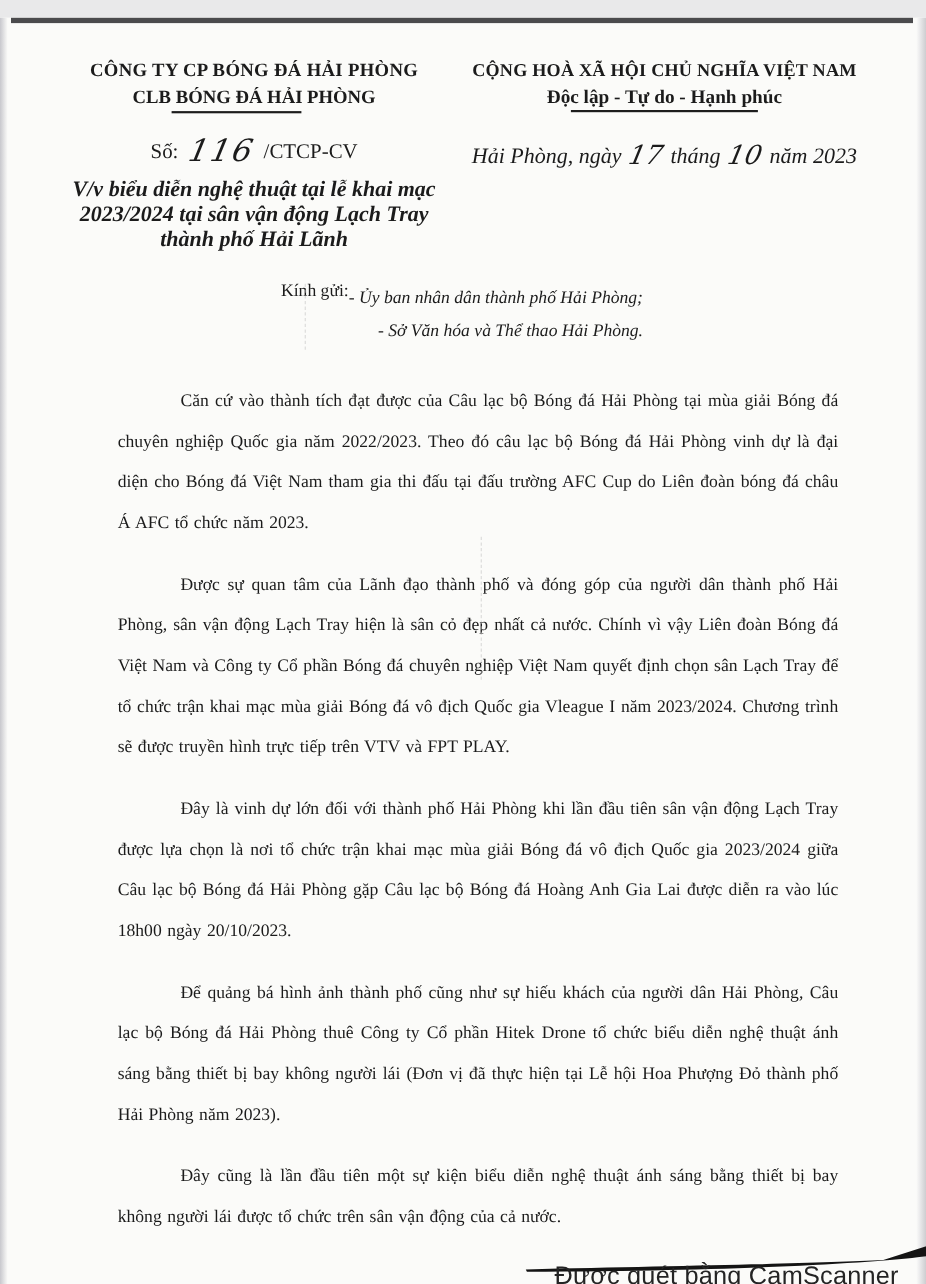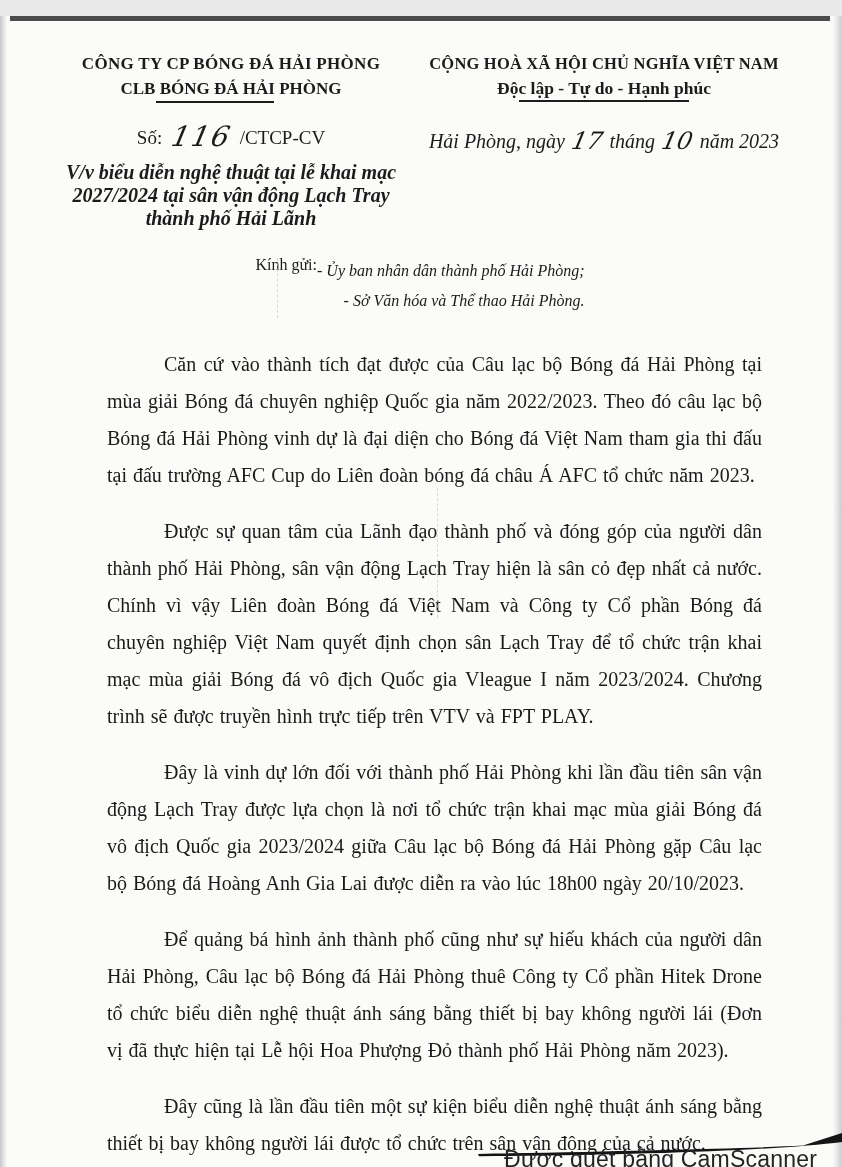--- a/index.html
+++ b/index.html
@@ -43,21 +43,21 @@
   .date-line .hand { font-size:24px; margin:0 2px; position:relative; top:1px; }
 
   
   .recipients { display:flex; margin:26px 0 0 213px; font-size:16px;text-align:right; }
   .recip-label { width:104px; flex:none; }
   .recip-items div { line-height:30px;font-style:italic; }
 
   
   .body-text { margin:30px 80px 0 107px; }
   .body-text p {
-    font-size:20px; line-height:37px;
+    font-size:16px; line-height:37px;
     text-align:justify; text-indent:57px;
     margin:0 0 19px 0;
     word-spacing:1px;
   }
 
   
   .swoosh { position:absolute; left:300px; top:1113px; }
   .camscanner {
     position:absolute; right:25px; top:1130px;
     font-family:"Liberation Sans", sans-serif;
@@ -79,21 +79,21 @@
   <div class="header">
     <div class="header-left">
       <div class="org1">CÔNG TY CP BÓNG ĐÁ HẢI PHÒNG</div>
       <div class="org2">CLB BÓNG ĐÁ HẢI PHÒNG</div>
       <div class="org-underline"></div>
       <div class="so-line">
         <span>Số:</span><span class="hand">116</span><span>/CTCP-CV</span>
       </div>
       <div class="subject">
         <div>V/v biểu diễn nghệ thuật tại lễ khai mạc</div>
-        <div>2027/2024 tại sân vận động Lạch Tray</div>
+        <div>2023/2024 tại sân vận động Lạch Tray</div>
         <div>thành phố Hải Lãnh</div>
       </div>
     </div>
     <div class="header-right">
       <div class="nat1">CỘNG HOÀ XÃ HỘI CHỦ NGHĨA VIỆT NAM</div>
       <div class="nat2">Độc lập - Tự do - Hạnh phúc</div>
       <div class="nat-underline"></div>
       <div class="date-line">
         <span>Hải Phòng, ngày</span>
         <span class="hand">17</span>

